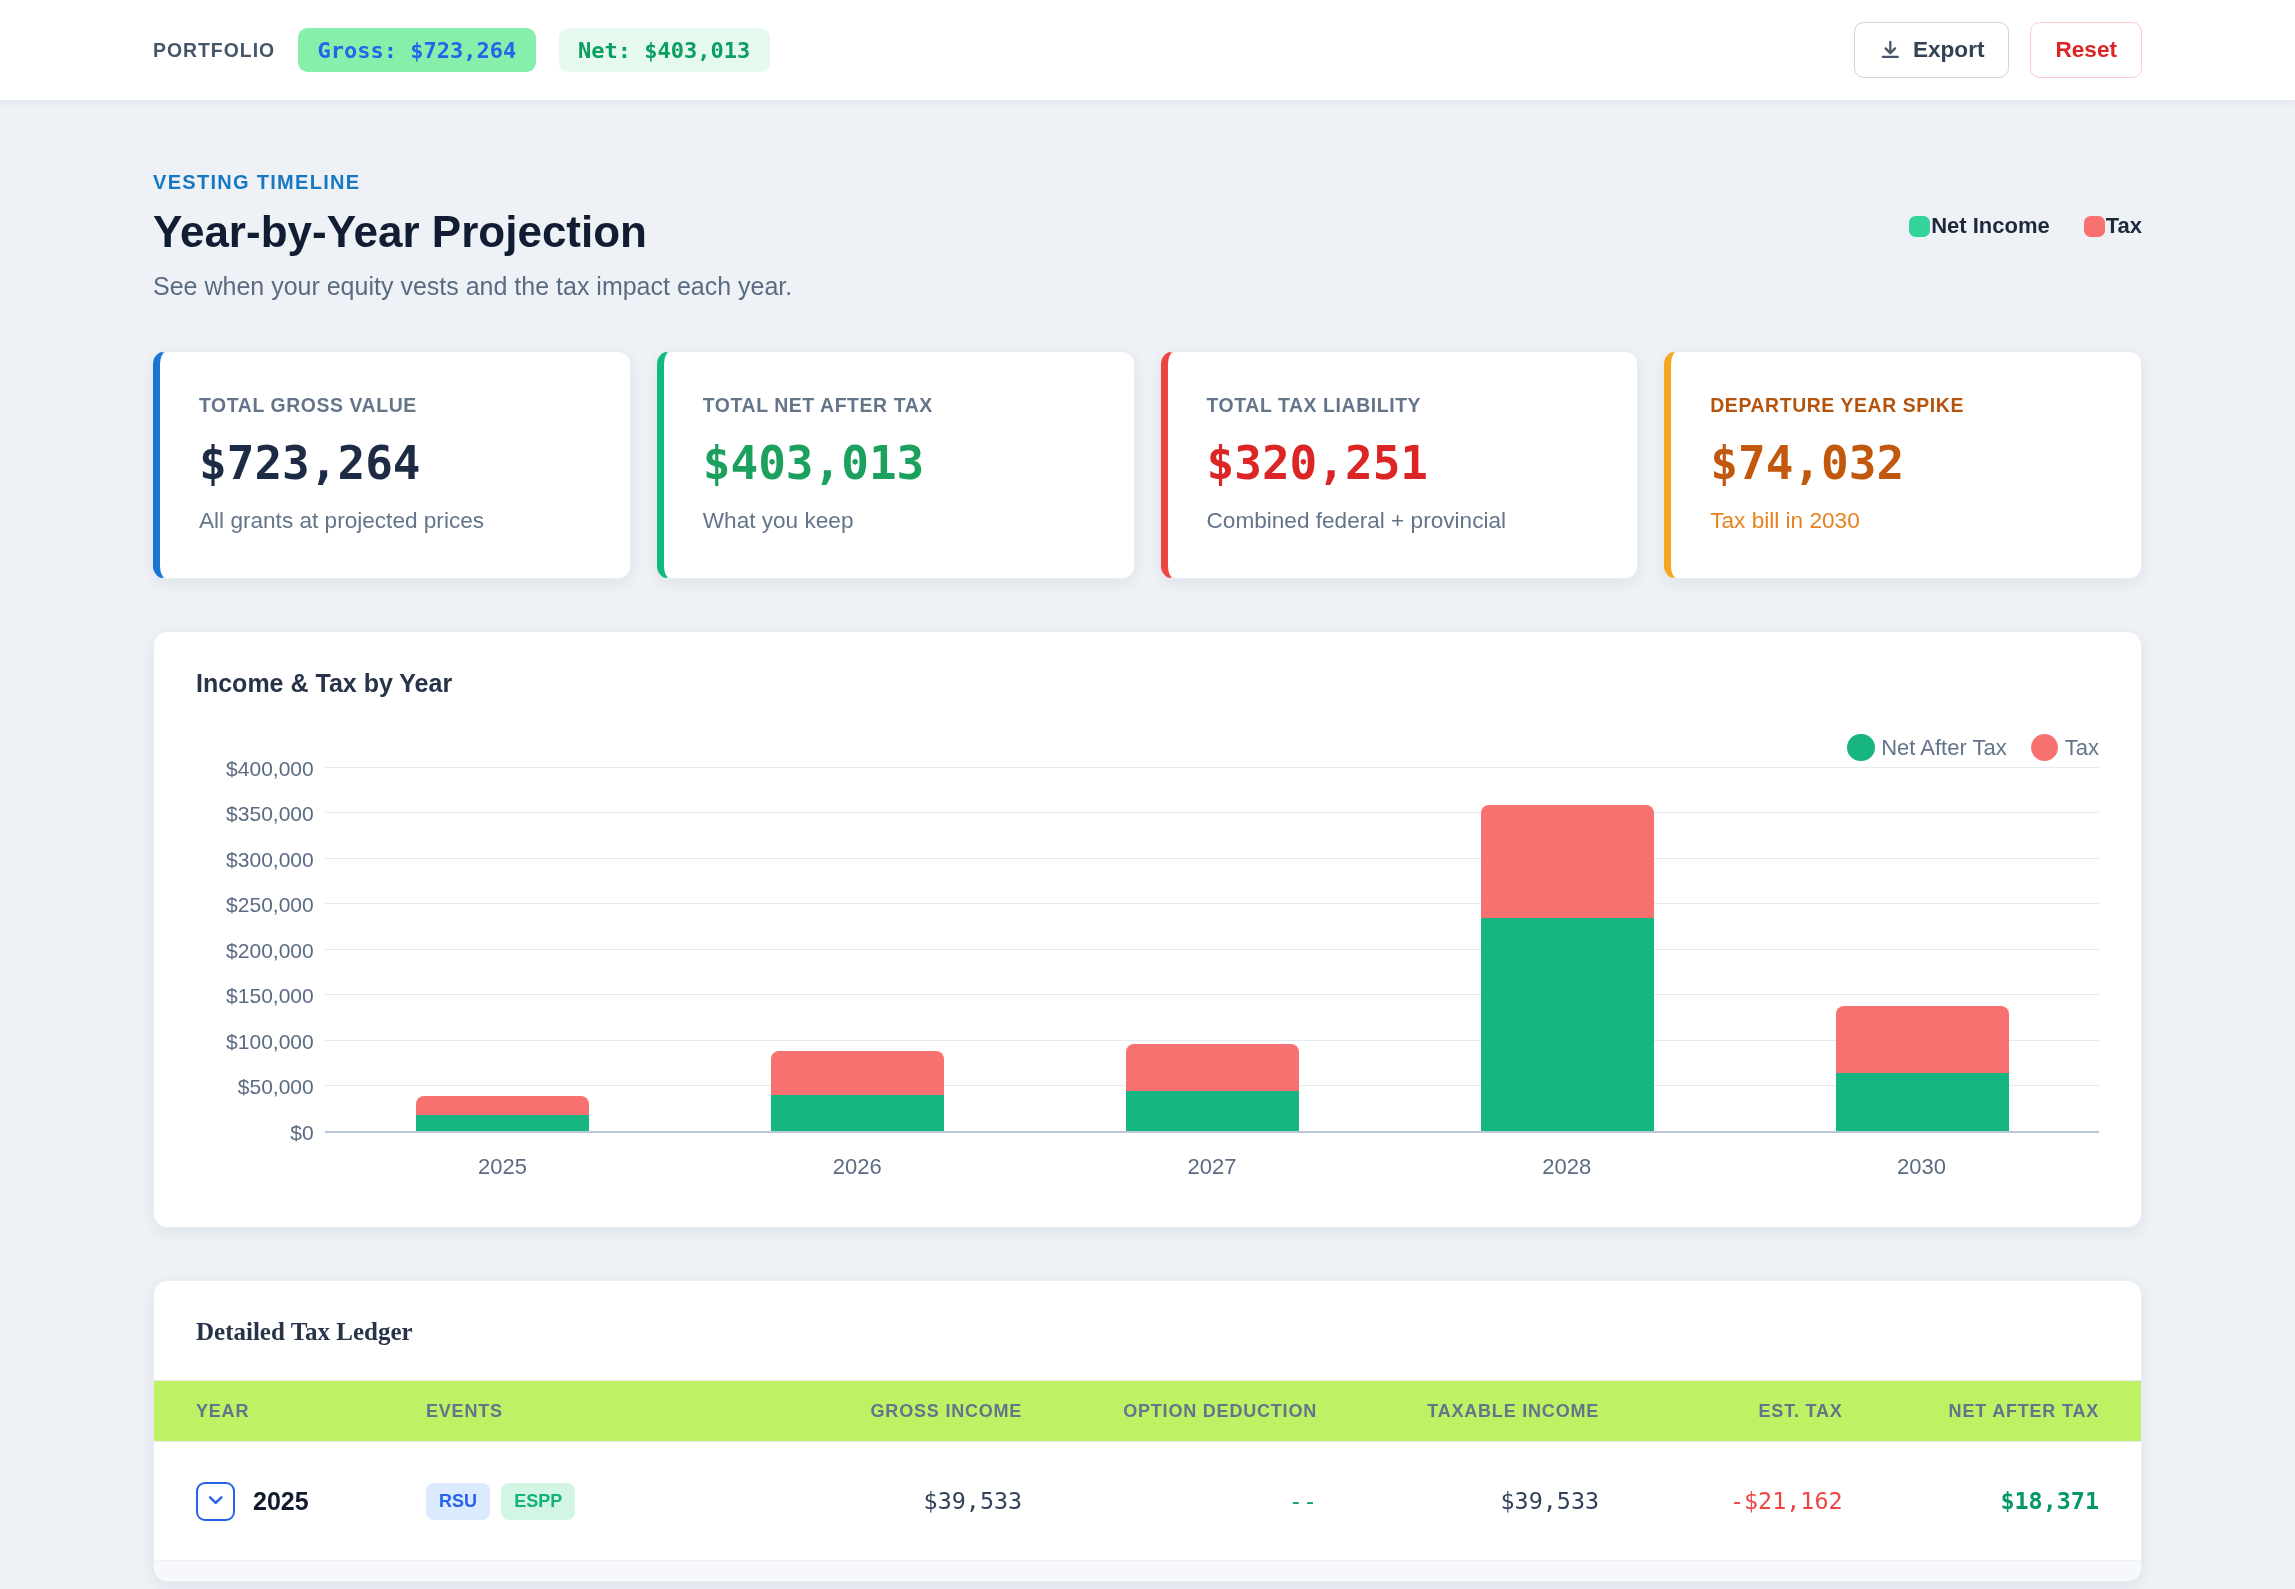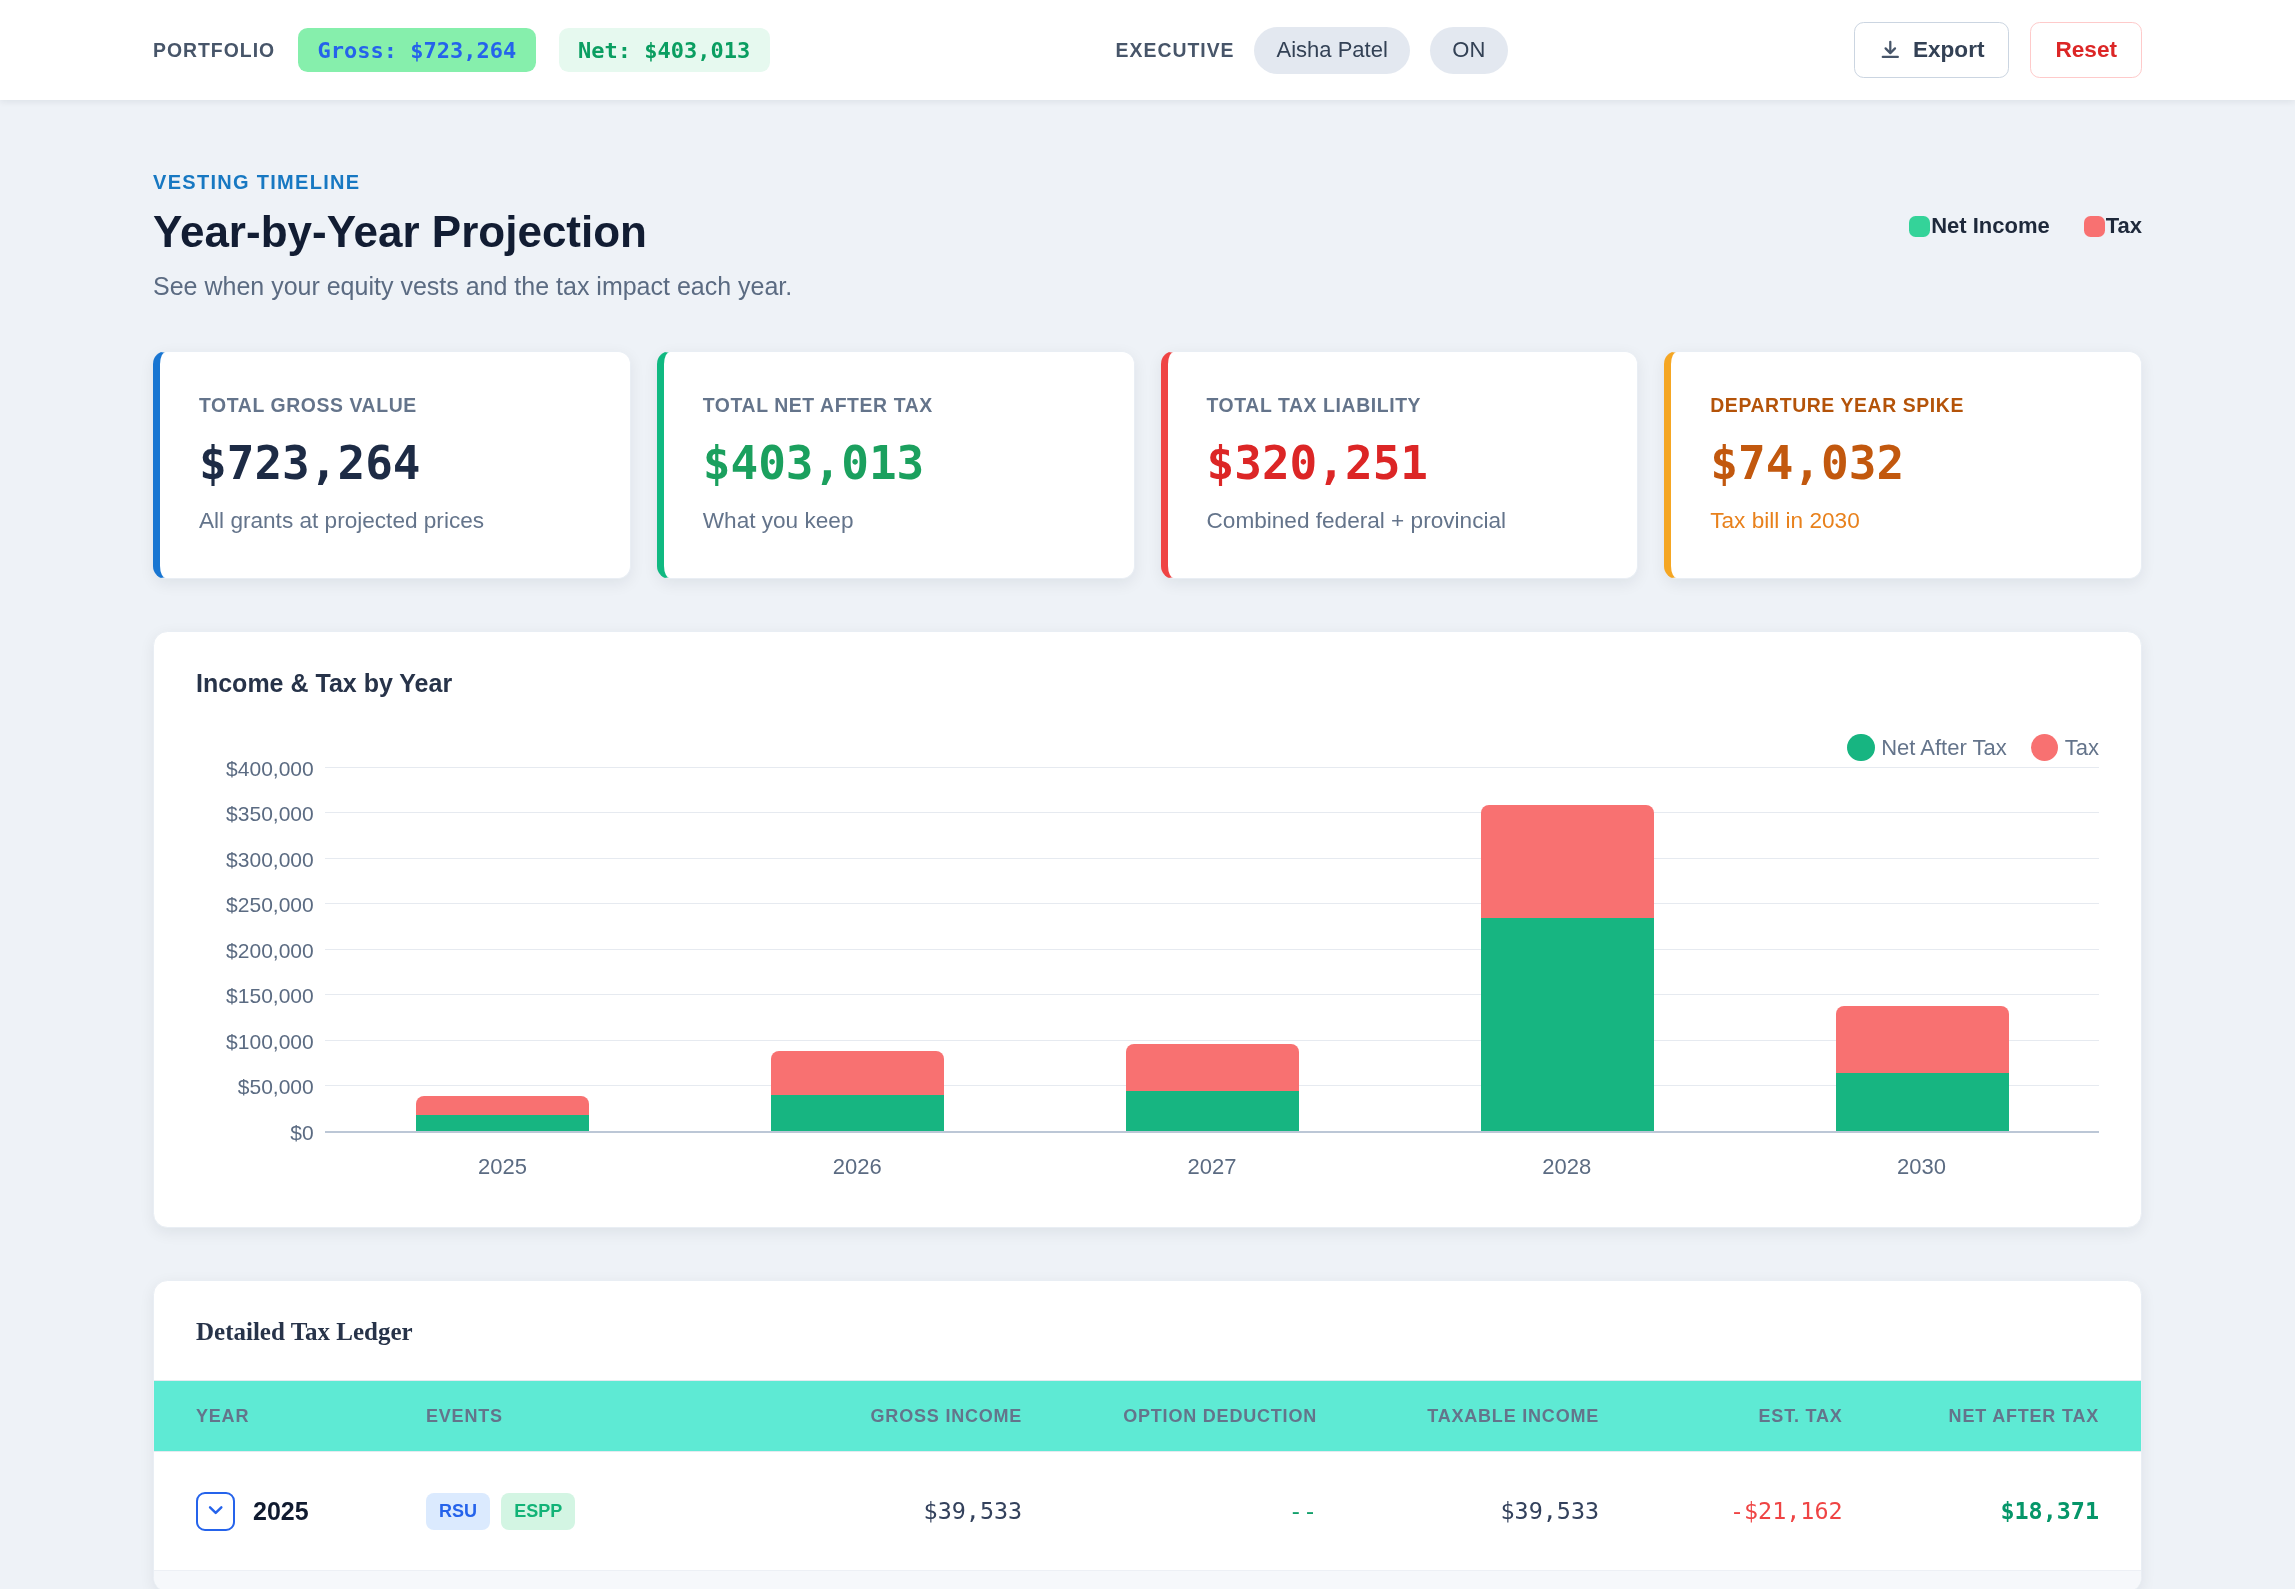--- a/index.html
+++ b/index.html
@@ -77,21 +77,21 @@
   .x-axis .xlab { flex:1; text-align:center; font-size:22px; color:#5b6b82; }
 
   
   .ledger { padding-top:37px; overflow:hidden; }
   .ledger-title { padding:0 42px; font-size:25px; font-weight:bold; color:#273349; margin-bottom:34px;font-family:Liberation Serif, serif; }
   .thead, .trow {
     display:grid;
     grid-template-columns:230px 327px 1.05fr 1.15fr 1.1fr 0.95fr 1fr;
     align-items:center; padding:0 42px;
   }
-  .thead { background:#5eead4; border-top:1.6px solid #e5eaf0; border-bottom:1.6px solid #e5eaf0; height:72px; }
+  .thead { background:#bef264; border-top:1.6px solid #e5eaf0; border-bottom:1.6px solid #e5eaf0; height:62px; }
   .th { font-size:18px; font-weight:bold; letter-spacing:0.8px; color:#64748b; }
   .num { text-align:right; }
   .trow { height:118px; background:#fff; }
   .year-cell { display:flex; align-items:center; gap:18px; }
   .toggle-btn { width:39px; height:39px; border:2.4px solid #2563eb; border-radius:9px;
                 background:#fff; display:flex; align-items:center; justify-content:center; cursor:pointer; }
   .year-txt { font-size:25px; font-weight:bold; color:#101b30; }
   .ev-badges { display:flex; gap:11.3px; }
   .tag { font-size:18px; font-weight:bold; padding:8px 13px; border-radius:8px; }
   .tag-rsu  { background:#dbeafe; color:#2563eb; }
@@ -103,25 +103,20 @@
   .expand-zone { background:#f6f8fb; border-top:1.6px solid #edf0f5; padding:19.4px 42px 0; }
 </style>
 </head>
 <body>
 
 <div class="topbar">
   <div class="hdr-left">
     <span class="hdr-label">PORTFOLIO</span>
     <span class="badge badge-gross mono">Gross: $723,264</span>
     <span class="badge badge-net mono">Net: $403,013</span>
-  </div>
-  <div class="hdr-mid">
-    <span class="hdr-label">EXECUTIVE</span>
-    <span class="pill">Aisha Patel</span>
-    <span class="pill">ON</span>
   </div>
   <div class="hdr-right">
     <button class="btn btn-export">
       <span>
         <svg width="22.6" height="22.6" viewBox="0 0 24 24" fill="none" stroke="#475569" stroke-width="2.4" stroke-linecap="round" stroke-linejoin="round">
           <path d="M12 3v11"></path>
             <path d="M7 10l5 5 5-5"></path>
             <path d="M4 19h16"></path>
         </svg>
       </span>

